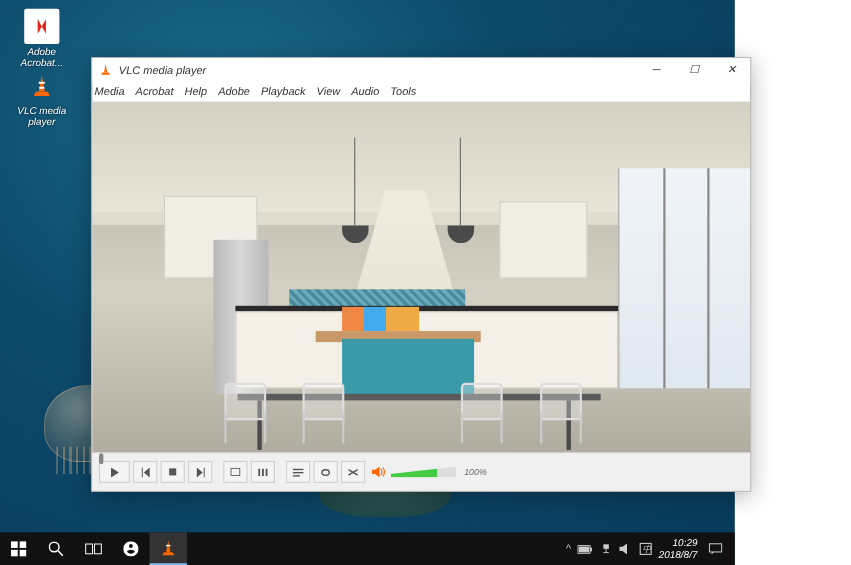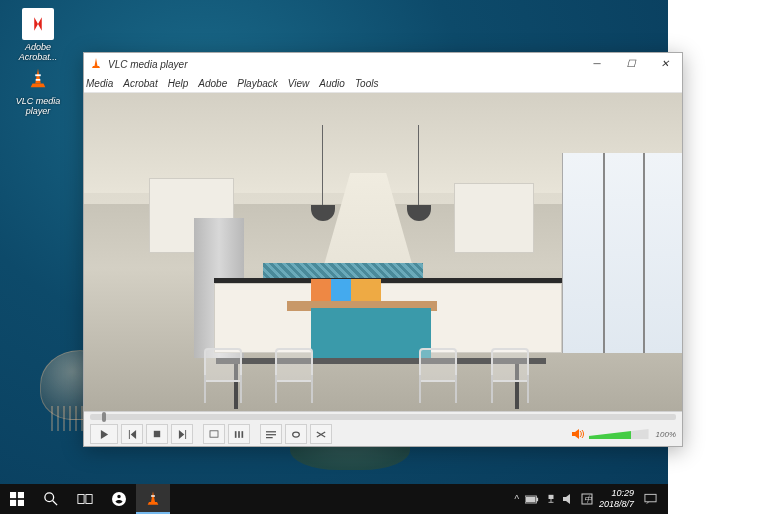--- a/index.html
+++ b/index.html
@@ -46,21 +46,21 @@
 .table-leg{position:absolute;width:4px;height:45px;background:#4a4a4a;top:271px;}
 .tl1{left:25%}.tl2{left:72%}
 .chair{position:absolute;width:38px;height:55px;top:255px;}
 .chair::before{content:"";position:absolute;top:0;left:0;right:0;height:30px;border:2px solid #ddd;border-radius:4px 4px 0 0;background:rgba(255,255,255,.3);}
 .chair::after{content:"";position:absolute;bottom:0;left:0;right:0;height:28px;border-left:2px solid #ccc;border-right:2px solid #ccc;}
 .ch1{left:20%}.ch2{left:32%}.ch3{left:56%}.ch4{left:68%}
 .pendant{position:absolute;width:24px;height:16px;background:#4a4a4a;border-radius:0 0 12px 12px;top:112px;}
 .pendant::before{content:"";position:absolute;top:-80px;left:11px;width:1px;height:80px;background:#666;}
 .pend1{left:38%}.pend2{left:54%}
 .boxes{position:absolute;left:38%;top:186px;width:70px;height:22px;background:linear-gradient(to right,#e84 0 20px,#4ae 20px 40px,#ea4 40px 70px);}
-.controls{height:35px;background:#f0f0f0;border-top:1px solid #d0d0d0;padding:2px 6px;display:flex;flex-direction:column;}
+.controls{height:35px;background:#f0f0f0;border-top:1px solid #d0d0d0;padding:2px 6px;display:flex;}
 .seekbar{height:6px;background:#d8d8d8;border-radius:2px;margin-bottom:4px;position:relative;}
 .seekbar-thumb{position:absolute;left:2%;top:-2px;width:4px;height:10px;background:#888;border-radius:2px;}
 .btnrow{display:flex;align-items:center;gap:3px;}
 .ctrl-btn{width:22px;height:20px;background:#f4f4f4;border:1px solid #d0d0d0;display:flex;align-items:center;justify-content:center;font-size:9px;color:#555;cursor:pointer;}
 .ctrl-btn.play{width:28px;}
 .sep{width:4px;}
 .spacer{flex:1;}
 .vol-icon{color:#f60;font-size:11px;margin-right:2px;}
 .vol-bar{width:60px;height:10px;background:linear-gradient(to right,#4c4 70%,#ddd 70%);position:relative;clip-path:polygon(0 70%,100% 0,100% 100%,0 100%);}
 .vol-label{font-size:8px;color:#666;margin-left:4px;}

